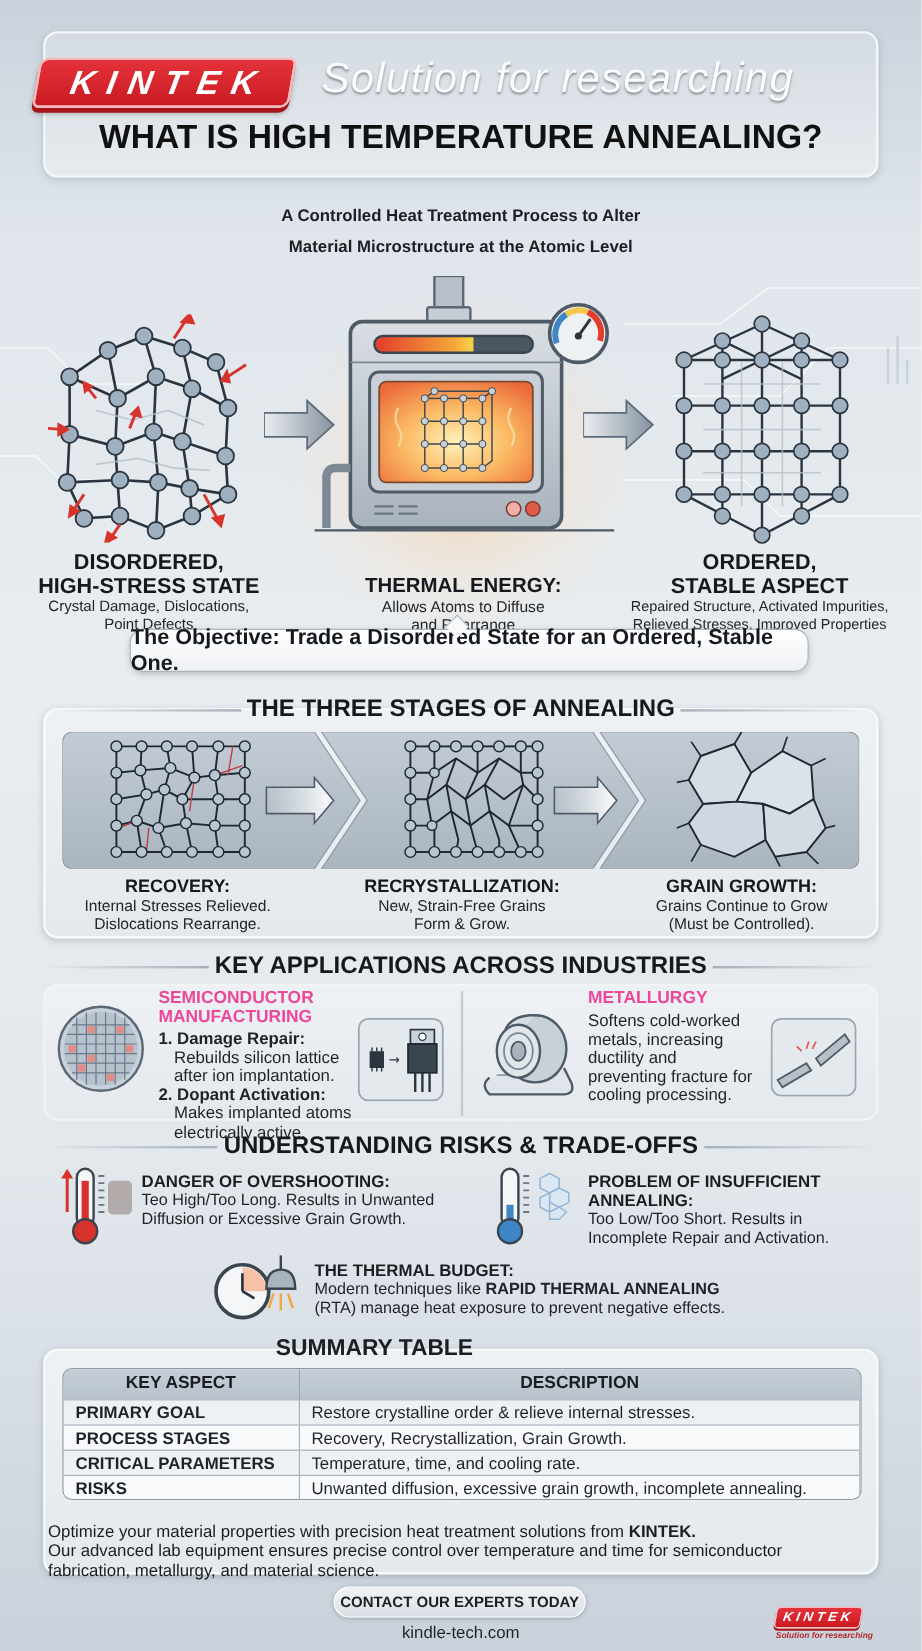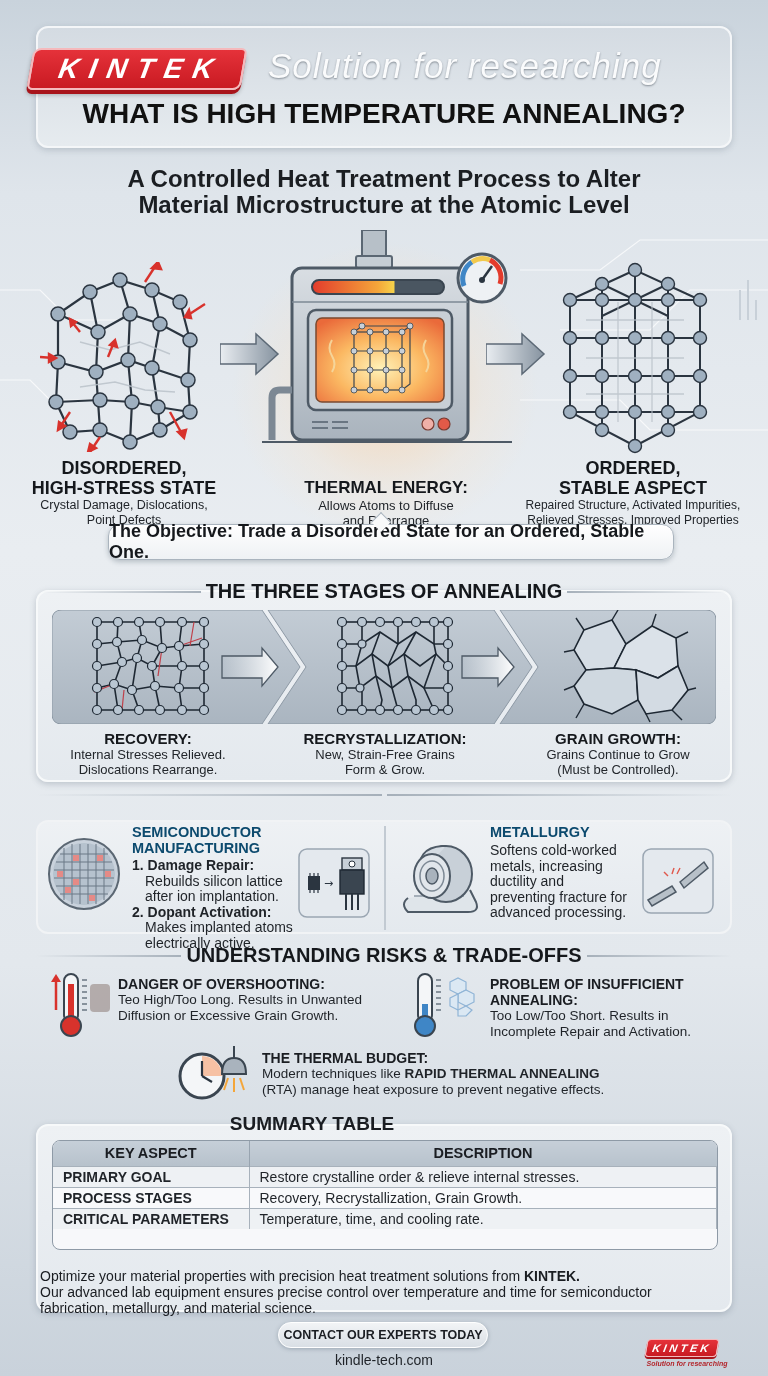--- a/index.html
+++ b/index.html
@@ -37,21 +37,21 @@
     left: 268px; top: 46px; font-size: 35px; font-style: italic;
     color: #fafbfc; letter-spacing: 1px;
     text-shadow: 0 1px 2px rgba(60,70,80,0.55);
   }
   .main-title {
     left: 36px; top: 98px; width: 696px; text-align: center;
     font-size: 28px; font-weight: bold; color: #111;
   }
   .subtitle {
     left: 0; top: 166px; width: 768px; text-align: center;
-    font-size: 24px; font-weight: bold; line-height: 26px; color: #1b1e22;
+    font-size: 14px; font-weight: bold; line-height: 26px; color: #1b1e22;
   }
   
   .hero-glow {
     left: 230px; top: 240px; width: 310px; height: 300px;
     background: radial-gradient(ellipse at center, rgba(255,200,140,0.55) 0%, rgba(255,220,180,0.2) 45%, rgba(255,255,255,0) 70%);
   }
   .state-title {
     text-align: center; font-weight: bold; font-size: 18px; line-height: 20px; color: #15181c;
   }
   .state-desc {
@@ -82,21 +82,21 @@
     font-weight: bold; font-size: 20px; color: #15181c; text-align: center;
     display: flex; align-items: center; justify-content: flex-end; gap: 5px;
   }
   .sec-title .line { flex: 1; height: 2px; background: linear-gradient(90deg, rgba(140,150,160,0), #a6b0ba); }
   .sec-title .line.r { background: linear-gradient(90deg, #a6b0ba, rgba(140,150,160,0)); }
   .stage-strip {
     left: 52px; top: 610px; width: 664px; height: 114px;
   }
   .stage-label { text-align: center; font-weight: bold; font-size: 15px; color: #15181c; }
   .stage-desc { text-align: center; font-size: 13px; line-height: 15px; color: #22262b; }
-  .app-title { font-weight: bold; font-size: 14.5px; color: #0c4a6e; }
+  .app-title { font-weight: bold; font-size: 14.5px; color: #ec4899; }
   .app-body { font-size: 14px; line-height: 15.5px; color: #1f2328; }
   .app-body b { font-weight: bold; }
   .risk-title { font-weight: bold; font-size: 14px; color: #1a1d22; line-height: 16px; }
   .risk-body { font-size: 13.5px; line-height: 15.5px; color: #1f2328; }
   
   .tbl {
     left: 52px; top: 1140px; width: 666px; height: 110px;
     border: 1.5px solid #8e9aa6; border-radius: 8px; overflow: hidden;
     background: #f7f8fa;
   }
@@ -535,20 +535,21 @@
   <div class="stage-desc">Form &amp; Grow.</div>
 </div>
 <div class="abs" style="left:520px;top:730px;width:196px">
   <div class="stage-label">GRAIN GROWTH:</div>
   <div class="stage-desc">Grains Continue to Grow</div>
   <div class="stage-desc">(Must be Controlled).</div>
 </div>
 
 <div class="abs sec-title" style="left:36px;top:794px;width:696px">
   <span class="line"></span>
+  <span>KEY APPLICATIONS ACROSS INDUSTRIES</span>
   <span class="line r"></span>
 </div>
 <div class="abs panel" style="left:36px;top:820px;width:696px;height:114px;box-shadow:none;border-color:#f1f3f5"></div>
 
 <svg class="abs" style="left:46px;top:836px" width="76" height="76" viewBox="0 0 76 76">
   <circle cx="38" cy="38" r="35" fill="#c9d2dc" stroke="#5b6773" stroke-width="2"></circle>
   <circle cx="38" cy="38" r="31" fill="#b6c2ce"></circle>
   <g stroke="#6a7886" stroke-width="1">
     <line x1="14" y1="18" x2="62" y2="18"></line>
       <line x1="10" y1="26" x2="66" y2="26"></line>
@@ -620,21 +621,21 @@
   <ellipse cx="34" cy="36" rx="6" ry="8" fill="#a9b3bd" stroke="#4e5a66" stroke-width="1.5"></ellipse>
 </svg>
 
 <div class="abs" style="left:490px;top:824px;width:150px">
   <div class="app-title">METALLURGY</div>
   <div class="app-body" style="margin-top:3px">
     <div>Softens cold-worked</div>
     <div>metals, increasing</div>
     <div>ductility and</div>
     <div>preventing fracture for</div>
-    <div>advanced processing.</div>
+    <div>cooling processing.</div>
   </div>
 </div>
 
 <svg class="abs" style="left:642px;top:848px" width="72" height="66" viewBox="0 0 72 66">
   <rect x="1" y="1" width="70" height="64" rx="8" fill="#e4e9ee" stroke="#9aa6b2" stroke-width="1.5"></rect>
   <path d="M6 52 L30 38 L34 44 L10 58 Z" fill="#b7c0c8" stroke="#4e5a66" stroke-width="1.5"></path>
   <path d="M38 34 L62 14 L66 20 L42 40 Z" fill="#b7c0c8" stroke="#4e5a66" stroke-width="1.5"></path>
   <g stroke="#e0584c" stroke-width="1.4">
       <line x1="30" y1="26" x2="32" y2="20"></line>
       <line x1="35" y1="26" x2="38" y2="20"></line>
@@ -731,20 +732,24 @@
           <td>Restore crystalline order &amp; relieve internal stresses.</td>
         </tr>
       <tr>
           <td class="k">PROCESS STAGES</td>
           <td>Recovery, Recrystallization, Grain Growth.</td>
         </tr>
       <tr>
           <td class="k">CRITICAL PARAMETERS</td>
           <td>Temperature, time, and cooling rate.</td>
         </tr>
+      <tr>
+          <td class="k">RISKS</td>
+          <td>Unwanted diffusion, excessive grain growth, incomplete annealing.</td>
+        </tr>
     </tbody>
   </table>
 </div>
 
 <div class="abs footer-text">
   <div><span>Optimize your material properties with precision heat treatment solutions from </span><b>KINTEK.</b></div>
   <div>Our advanced lab equipment ensures precise control over temperature and time for semiconductor</div>
   <div>fabrication, metallurgy, and material science.</div>
 </div>
 <div class="abs cta">CONTACT OUR EXPERTS TODAY</div>

